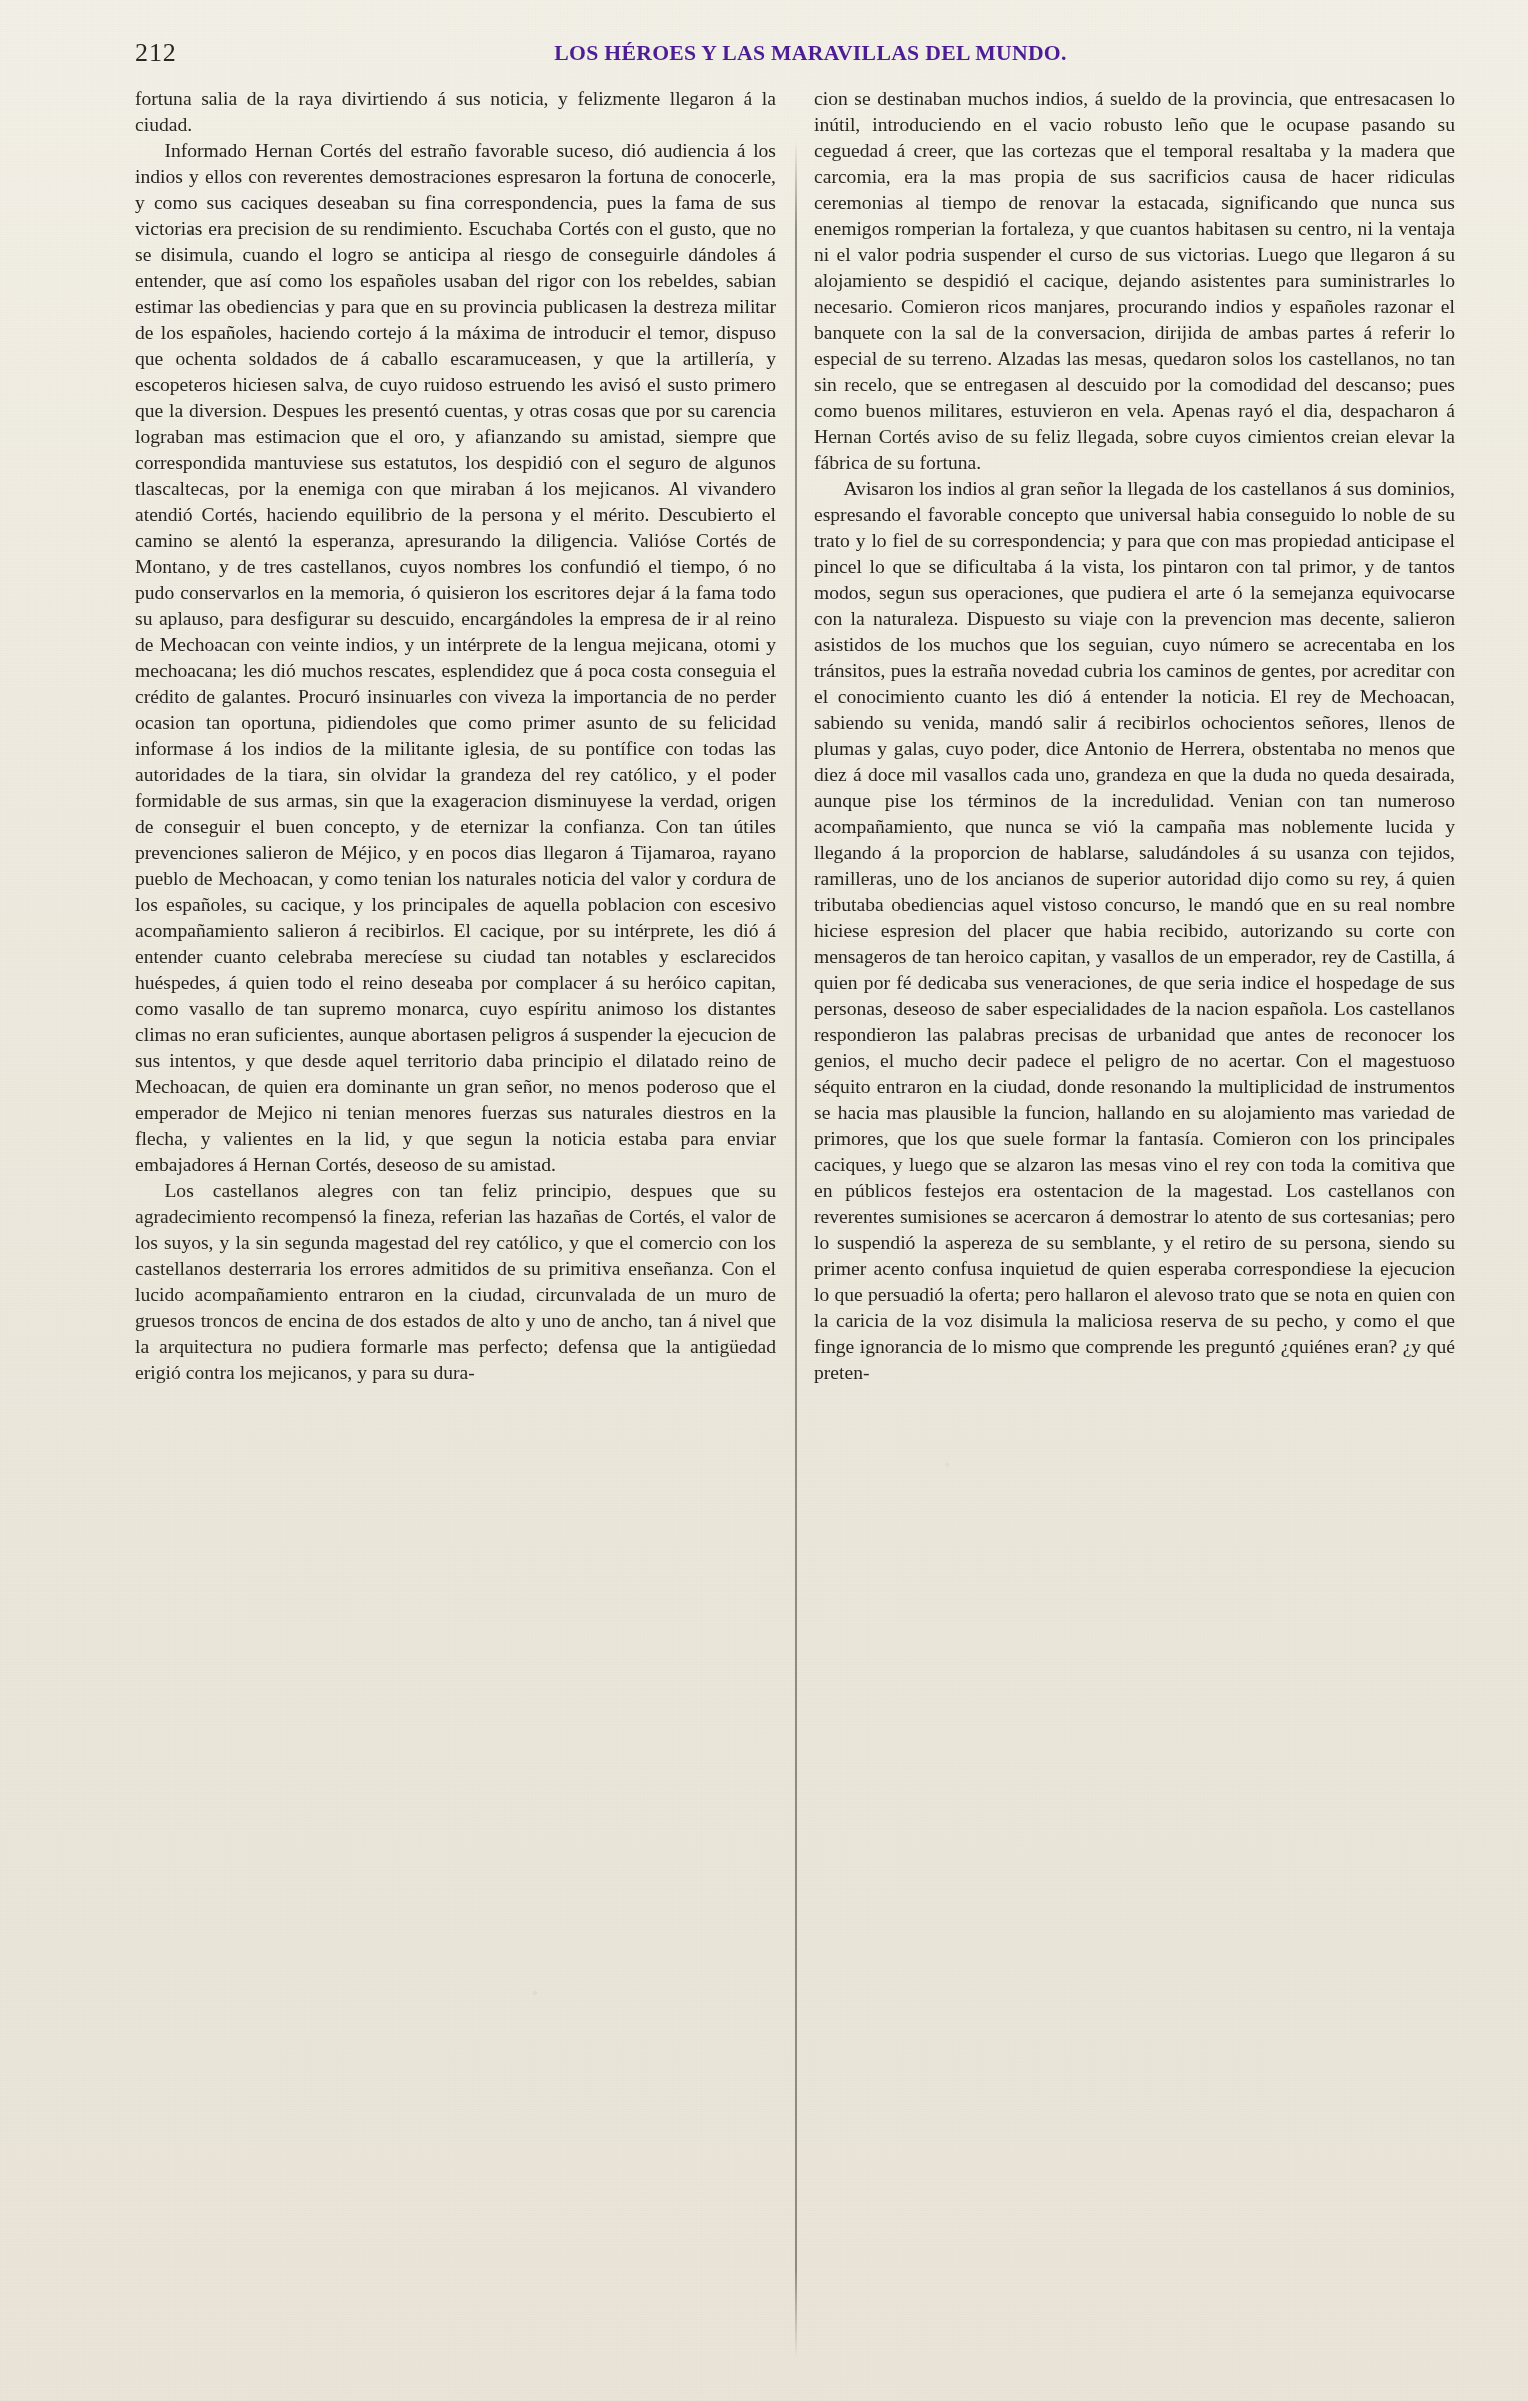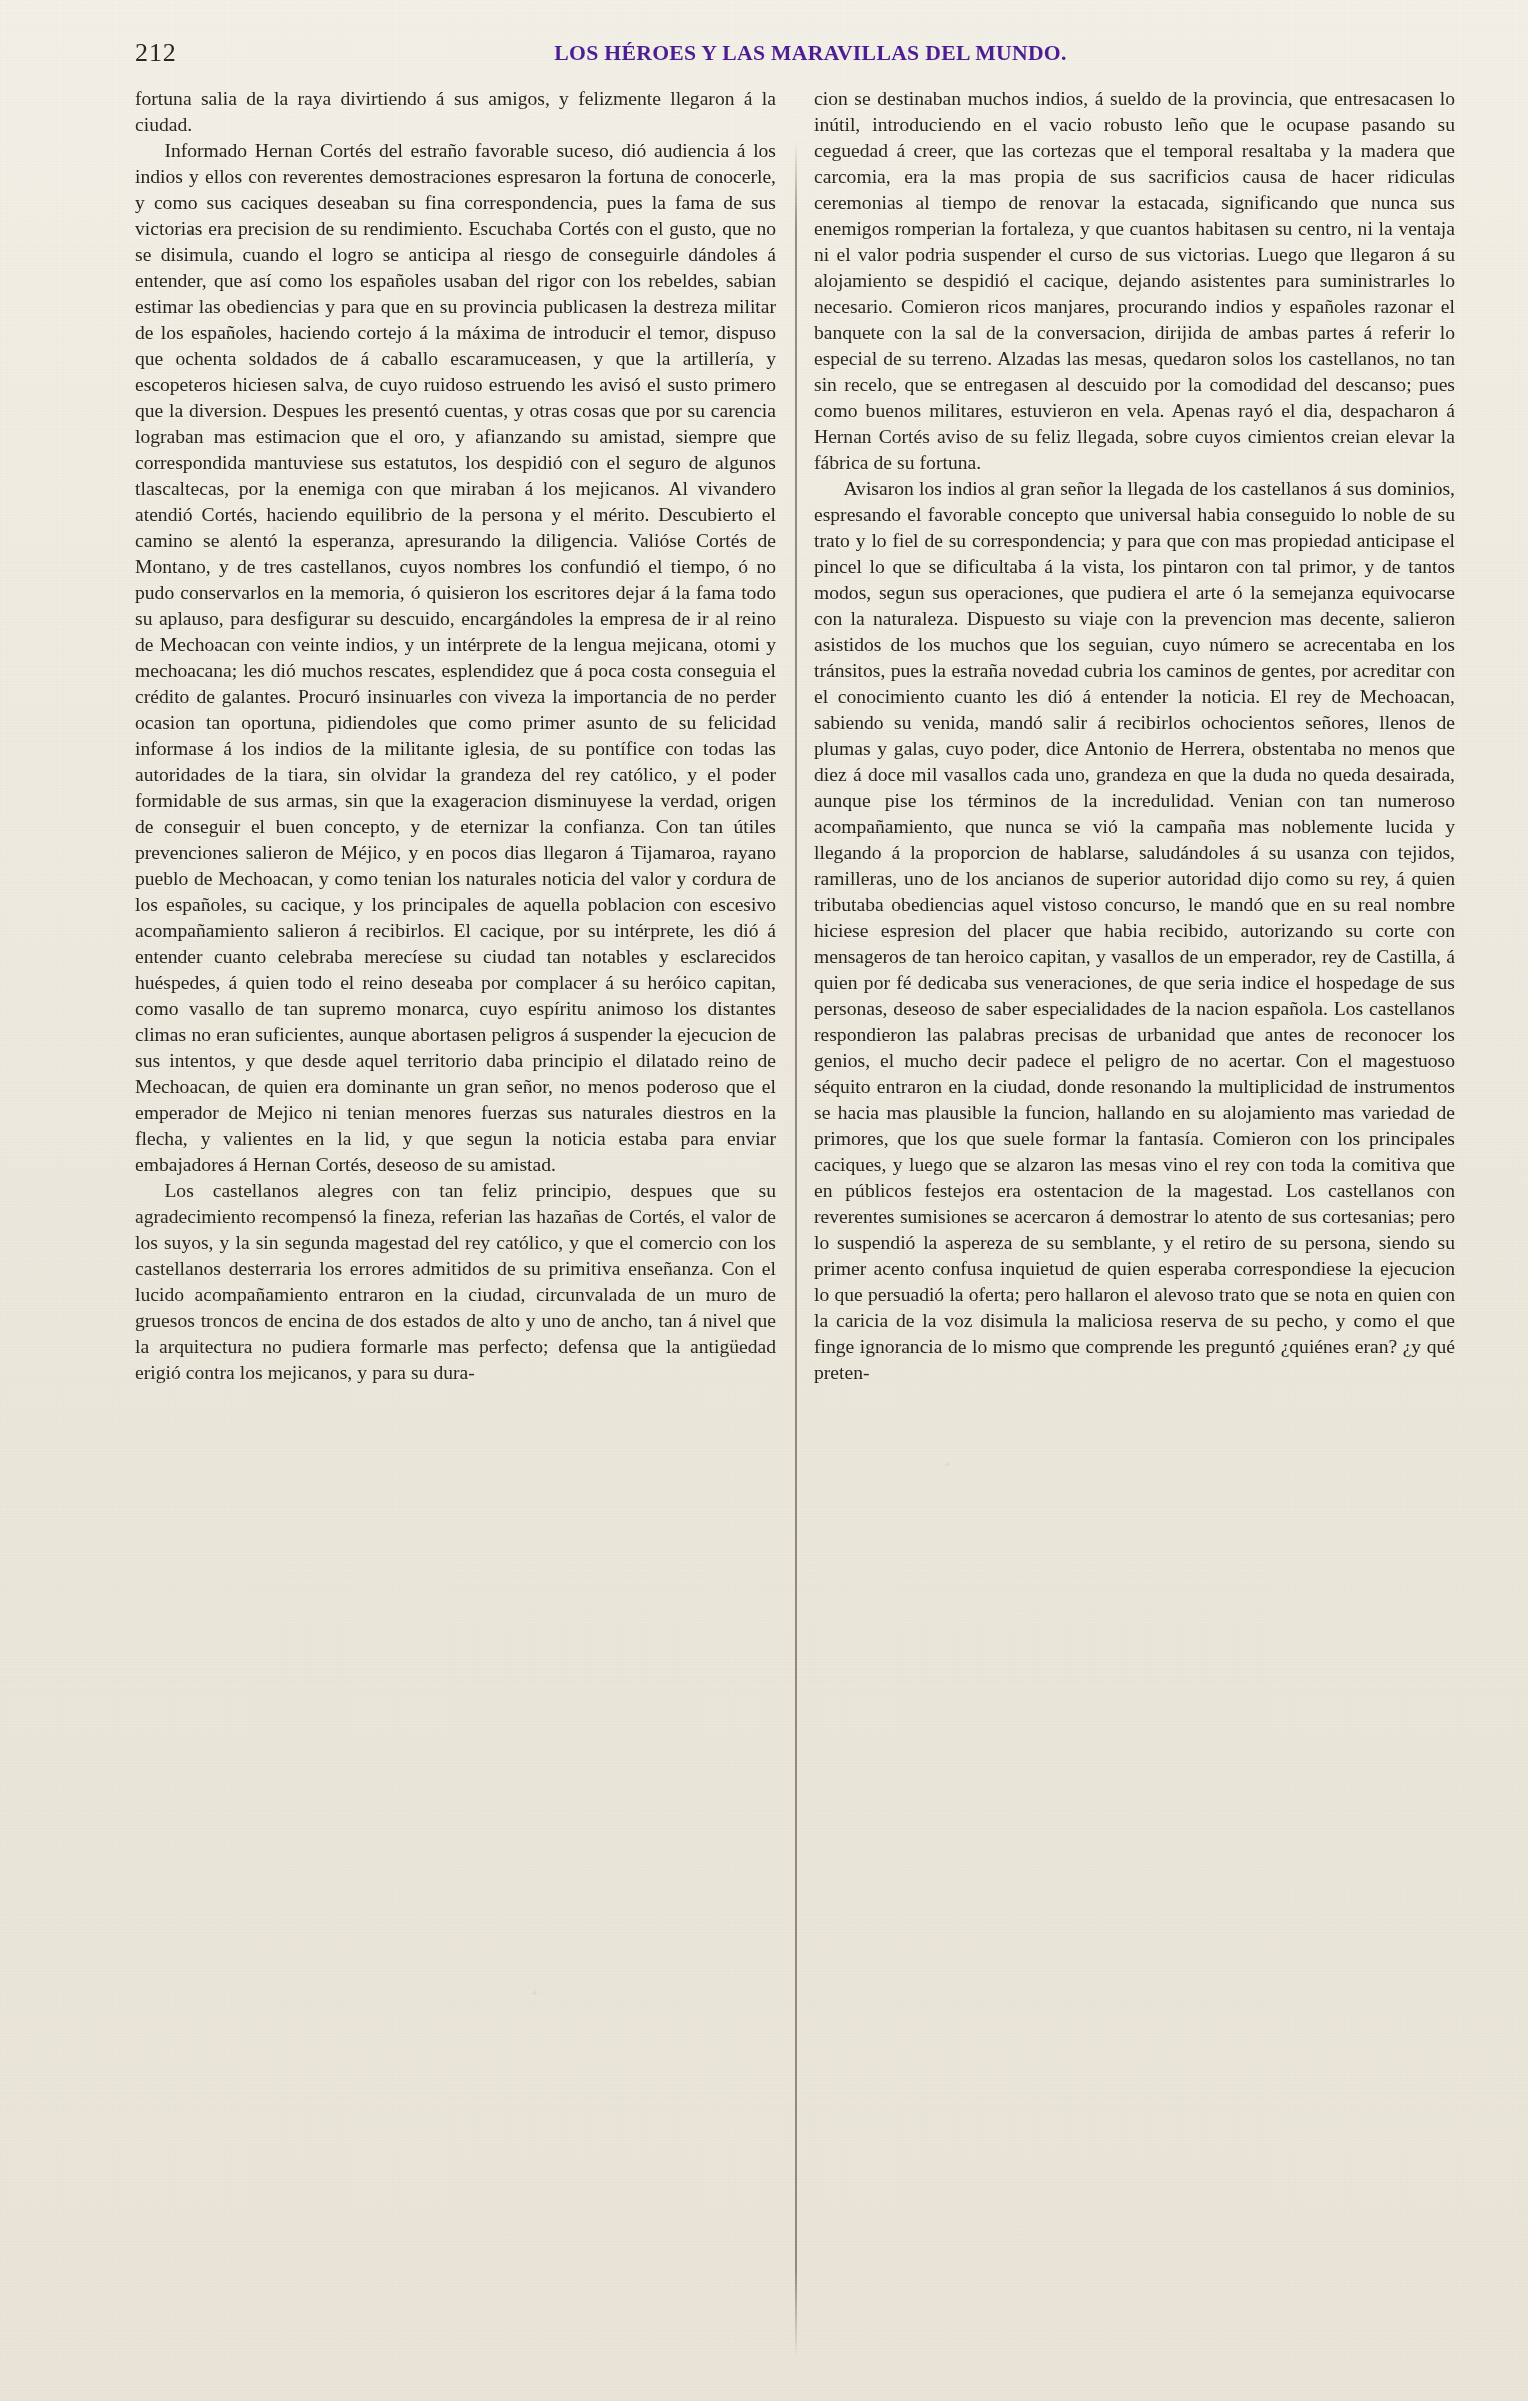--- a/index.html
+++ b/index.html
@@ -131,21 +131,21 @@
     <div class="folio">212</div>
     <div class="running-title">LOS HÉROES Y LAS MARAVILLAS DEL MUNDO.</div>
   </div>
 
   <div class="dot-left"></div>
 
   <div class="columns">
     <div class="rule"></div>
 
     <div class="col">
-      <p>fortuna salia de la raya divirtiendo á sus amigos, y felizmente llegaron á la ciudad.</p>
+      <p>fortuna salia de la raya divirtiendo á sus noticia, y felizmente llegaron á la ciudad.</p>
       <p class="indent">Informado Hernan Cortés del estraño favorable suceso, dió audiencia á los indios y ellos con reverentes demostraciones espresaron la fortuna de conocerle, y como sus caciques deseaban su fina correspondencia, pues la fama de sus victorias era precision de su rendimiento. Escuchaba Cortés con el gusto, que no se disimula, cuando el logro se anticipa al riesgo de conseguirle dándoles á entender, que así como los españoles usaban del rigor con los rebeldes, sabian estimar las obediencias y para que en su provincia publicasen la destreza militar de los españoles, haciendo cortejo á la máxima de introducir el temor, dispuso que ochenta soldados de á caballo escaramuceasen, y que la artillería, y escopeteros hiciesen salva, de cuyo ruidoso estruendo les avisó el susto primero que la diversion. Despues les presentó cuentas, y otras cosas que por su carencia lograban mas estimacion que el oro, y afianzando su amistad, siempre que correspondida mantuviese sus estatutos, los despidió con el seguro de algunos tlascaltecas, por la enemiga con que miraban á los mejicanos. Al vivandero atendió Cortés, haciendo equilibrio de la persona y el mérito. Descubierto el camino se alentó la esperanza, apresurando la diligencia. Valióse Cortés de Montano, y de tres castellanos, cuyos nombres los confundió el tiempo, ó no pudo conservarlos en la memoria, ó quisieron los escritores dejar á la fama todo su aplauso, para desfigurar su descuido, encargándoles la empresa de ir al reino de Mechoacan con veinte indios, y un intérprete de la lengua mejicana, otomi y mechoacana; les dió muchos rescates, esplendidez que á poca costa conseguia el crédito de galantes. Procuró insinuarles con viveza la importancia de no perder ocasion tan oportuna, pidiendoles que como primer asunto de su felicidad informase á los indios de la militante iglesia, de su pontífice con todas las autoridades de la tiara, sin olvidar la grandeza del rey católico, y el poder formidable de sus armas, sin que la exageracion disminuyese la verdad, origen de conseguir el buen concepto, y de eternizar la confianza. Con tan útiles prevenciones salieron de Méjico, y en pocos dias llegaron á Tijamaroa, rayano pueblo de Mechoacan, y como tenian los naturales noticia del valor y cordura de los españoles, su cacique, y los principales de aquella poblacion con escesivo acompañamiento salieron á recibirlos. El cacique, por su intérprete, les dió á entender cuanto celebraba merecíese su ciudad tan notables y esclarecidos huéspedes, á quien todo el reino deseaba por complacer á su heróico capitan, como vasallo de tan supremo monarca, cuyo espíritu animoso los distantes climas no eran suficientes, aunque abortasen peligros á suspender la ejecucion de sus intentos, y que desde aquel territorio daba principio el dilatado reino de Mechoacan, de quien era dominante un gran señor, no menos poderoso que el emperador de Mejico ni tenian menores fuerzas sus naturales diestros en la flecha, y valientes en la lid, y que segun la noticia estaba para enviar embajadores á Hernan Cortés, deseoso de su amistad.</p>
       <p class="indent">Los castellanos alegres con tan feliz principio, despues que su agradecimiento recompensó la fineza, referian las hazañas de Cortés, el valor de los suyos, y la sin segunda magestad del rey católico, y que el comercio con los castellanos desterraria los errores admitidos de su primitiva enseñanza. Con el lucido acompañamiento entraron en la ciudad, circunvalada de un muro de gruesos troncos de encina de dos estados de alto y uno de ancho, tan á nivel que la arquitectura no pudiera formarle mas perfecto; defensa que la antigüedad erigió contra los mejicanos, y para su dura-</p>
     </div>
 
     <div class="col">
       <p>cion se destinaban muchos indios, á sueldo de la provincia, que entresacasen lo inútil, introduciendo en el vacio robusto leño que le ocupase pasando su ceguedad á creer, que las cortezas que el temporal resaltaba y la madera que carcomia, era la mas propia de sus sacrificios causa de hacer ridiculas ceremonias al tiempo de renovar la estacada, significando que nunca sus enemigos romperian la fortaleza, y que cuantos habitasen su centro, ni la ventaja ni el valor podria suspender el curso de sus victorias. Luego que llegaron á su alojamiento se despidió el cacique, dejando asistentes para suministrarles lo necesario. Comieron ricos manjares, procurando indios y españoles razonar el banquete con la sal de la conversacion, dirijida de ambas partes á referir lo especial de su terreno. Alzadas las mesas, quedaron solos los castellanos, no tan sin recelo, que se entregasen al descuido por la comodidad del descanso; pues como buenos militares, estuvieron en vela. Apenas rayó el dia, despacharon á Hernan Cortés aviso de su feliz llegada, sobre cuyos cimientos creian elevar la fábrica de su fortuna.</p>
       <p class="indent">Avisaron los indios al gran señor la llegada de los castellanos á sus dominios, espresando el favorable concepto que universal habia conseguido lo noble de su trato y lo fiel de su correspondencia; y para que con mas propiedad anticipase el pincel lo que se dificultaba á la vista, los pintaron con tal primor, y de tantos modos, segun sus operaciones, que pudiera el arte ó la semejanza equivocarse con la naturaleza. Dispuesto su viaje con la prevencion mas decente, salieron asistidos de los muchos que los seguian, cuyo número se acrecentaba en los tránsitos, pues la estraña novedad cubria los caminos de gentes, por acreditar con el conocimiento cuanto les dió á entender la noticia. El rey de Mechoacan, sabiendo su venida, mandó salir á recibirlos ochocientos señores, llenos de plumas y galas, cuyo poder, dice Antonio de Herrera, obstentaba no menos que diez á doce mil vasallos cada uno, grandeza en que la duda no queda desairada, aunque pise los términos de la incredulidad. Venian con tan numeroso acompañamiento, que nunca se vió la campaña mas noblemente lucida y llegando á la proporcion de hablarse, saludándoles á su usanza con tejidos, ramilleras, uno de los ancianos de superior autoridad dijo como su rey, á quien tributaba obediencias aquel vistoso concurso, le mandó que en su real nombre hiciese espresion del placer que habia recibido, autorizando su corte con mensageros de tan heroico capitan, y vasallos de un emperador, rey de Castilla, á quien por fé dedicaba sus veneraciones, de que seria indice el hospedage de sus personas, deseoso de saber especialidades de la nacion española. Los castellanos respondieron las palabras precisas de urbanidad que antes de reconocer los genios, el mucho decir padece el peligro de no acertar. Con el magestuoso séquito entraron en la ciudad, donde resonando la multiplicidad de instrumentos se hacia mas plausible la funcion, hallando en su alojamiento mas variedad de primores, que los que suele formar la fantasía. Comieron con los principales caciques, y luego que se alzaron las mesas vino el rey con toda la comitiva que en públicos festejos era ostentacion de la magestad. Los castellanos con reverentes sumisiones se acercaron á demostrar lo atento de sus cortesanias; pero lo suspendió la aspereza de su semblante, y el retiro de su persona, siendo su primer acento confusa inquietud de quien esperaba correspondiese la ejecucion lo que persuadió la oferta; pero hallaron el alevoso trato que se nota en quien con la caricia de la voz disimula la maliciosa reserva de su pecho, y como el que finge ignorancia de lo mismo que comprende les preguntó ¿quiénes eran? ¿y qué preten-</p>
     </div>
   </div>
 

